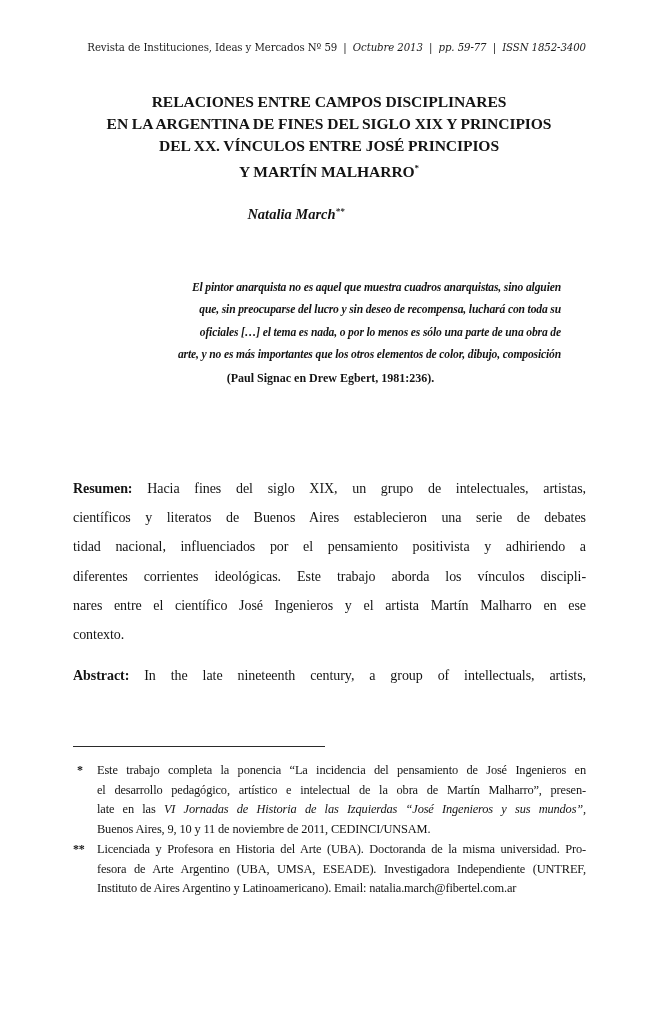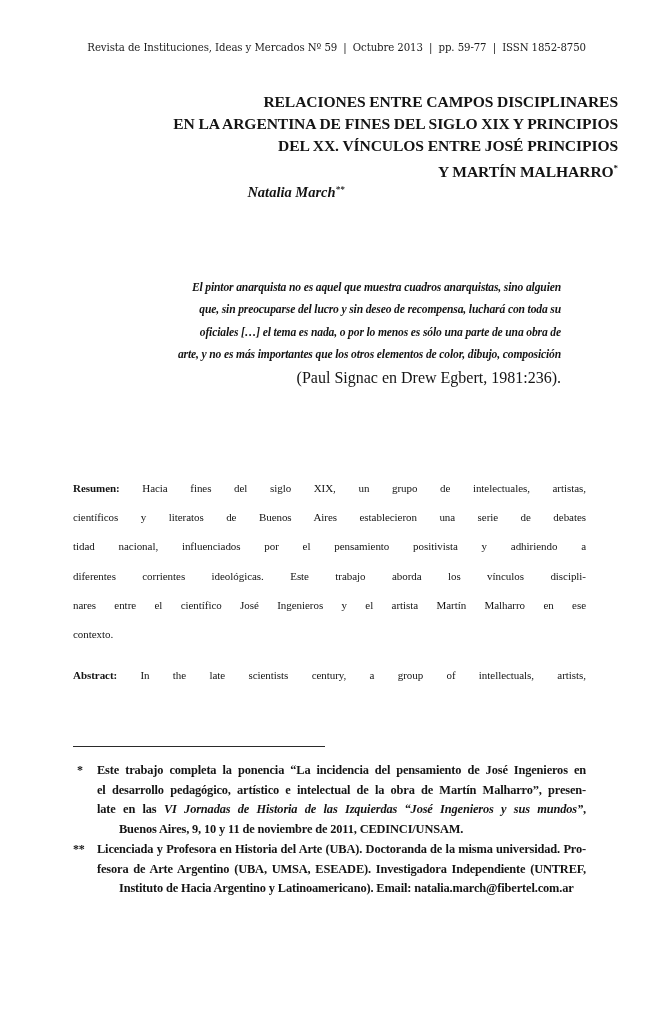--- a/index.html
+++ b/index.html
@@ -21,39 +21,39 @@
     left: 60px;
     width: 526px;
     text-align: right;
     font-family: "DejaVu Serif", "Liberation Serif", serif;
     font-size: 10.2px;
     letter-spacing: -0.1px;
     color: #1c1c1c;
     white-space: nowrap;
   }
   .running-header .sep { padding: 0 3px; }
-  .running-header .it { }
+  .running-header .it { font-style: italic; }
 
   .title-block {
     position: absolute;
     top: 91px;
     left: 40px;
     width: 578px;
     text-align: center;
     font-weight: bold;
     font-size: 15.6px;
     line-height: 22px;
     letter-spacing: -0.1px;
   }
-  .title-block .line { display: block; white-space: nowrap; text-align: right; }
+  .title-block .line { display: block; white-space: nowrap; }
   .title-block sup { font-size: 9px; vertical-align: 6px; }
 
   .author {
     position: absolute;
-    top: 184px;
+    top: 206px;
     left: 0;
     width: 592px;
     text-align: center;
     font-style: italic;
     font-weight: bold;
     font-size: 14.5px;
   }
   .author sup { font-size: 9px; vertical-align: 5px; }
 
   .epigraph {
@@ -65,30 +65,31 @@
     font-style: italic;
     font-weight: bold;
     font-size: 11.6px;
     line-height: 22.4px;
     letter-spacing: -0.15px;
   }
   .epigraph .line { display: block; white-space: nowrap; }
   .epigraph .citation {
     display: block;
     font-style: normal;
-    font-weight: normal;
-    font-size: 16px;
+    font-weight: bold;
+    font-size: 12px;
     letter-spacing: 0;
+    text-align: center;
   }
 
   .abstract-block {
     position: absolute;
     left: 73px;
     width: 513px;
-    font-size: 11px;
+    font-size: 14px;
     line-height: 29.2px;
     letter-spacing: -0.05px;
   }
   .abstract-block .line {
     display: block;
     white-space: nowrap;
     text-align: justify;
     text-align-last: justify;
   }
   .abstract-block .line.last { text-align-last: left; }
@@ -124,36 +125,35 @@
     top: 0;
     font-weight: bold;
     font-size: 12px;
   }
   .footnote .marker.double { left: 0; }
   .footnote .line {
     display: block;
     white-space: nowrap;
     text-align: justify;
     text-align-last: justify;
-    font-weight: bold;
-  }
-  .footnote .line.last { text-align-last: left; margin-left: 22px; }
+  }
+  .footnote .line.last { text-align-last: left; }
   .footnote .it { font-style: italic; }
 </style>
 </head>
 <body>
 
 <div class="running-header">
   <span>Revista de Instituciones, Ideas y Mercados Nº 59</span>
   <span class="sep">|</span>
   <span class="it">Octubre 2013</span>
   <span class="sep">|</span>
   <span class="it">pp. 59-77</span>
   <span class="sep">|</span>
-  <span class="it">ISSN 1852-8750</span>
+  <span class="it">ISSN 1852-3400</span>
 </div>
 
 <div class="title-block">
   <span class="line">RELACIONES ENTRE CAMPOS DISCIPLINARES</span>
   <span class="line">EN LA ARGENTINA DE FINES DEL SIGLO XIX Y PRINCIPIOS</span>
   <span class="line">DEL XX. VÍNCULOS ENTRE JOSÉ PRINCIPIOS</span>
   <span class="line"><span>Y MARTÍN MALHARRO</span><sup>*</sup></span>
 </div>
 
 <div class="author">
@@ -171,32 +171,32 @@
 <div class="abstract-block" id="resumen">
   <span class="line"><span class="label">Resumen:</span><span> Hacia fines del siglo XIX, un grupo de intelectuales, artistas,</span></span>
   <span class="line">científicos y literatos de Buenos Aires establecieron una serie de debates</span>
   <span class="line">tidad nacional, influenciados por el pensamiento positivista y adhiriendo a</span>
   <span class="line">diferentes corrientes ideológicas. Este trabajo aborda los vínculos discipli-</span>
   <span class="line">nares entre el científico José Ingenieros y el artista Martín Malharro en ese</span>
   <span class="line last">contexto.</span>
 </div>
 
 <div class="abstract-block" id="abstract">
-  <span class="line"><span class="label">Abstract:</span><span> In the late scientists century, a group of intellectuals, artists,</span></span>
+  <span class="line"><span class="label">Abstract:</span><span> In the late nineteenth century, a group of intellectuals, artists,</span></span>
 </div>
 
 <div class="footnote-rule"></div>
 
 <div class="footnotes">
   <div class="footnote">
     <span class="marker">*</span>
     <span class="line">Este trabajo completa la ponencia “La incidencia del pensamiento de José Ingenieros en</span>
     <span class="line">el desarrollo pedagógico, artístico e intelectual de la obra de Martín Malharro”, presen-</span>
     <span class="line"><span>late en las </span><span class="it">VI Jornadas de Historia de las Izquierdas “José Ingenieros y sus mundos”</span><span>,</span></span>
     <span class="line last">Buenos Aires, 9, 10 y 11 de noviembre de 2011, CEDINCI/UNSAM.</span>
   </div>
   <div class="footnote">
     <span class="marker double">**</span>
     <span class="line">Licenciada y Profesora en Historia del Arte (UBA). Doctoranda de la misma universidad. Pro-</span>
     <span class="line">fesora de Arte Argentino (UBA, UMSA, ESEADE). Investigadora Independiente (UNTREF,</span>
-    <span class="line last">Instituto de Hacia Argentino y Latinoamericano). Email: natalia.march@fibertel.com.ar</span>
+    <span class="line last">Instituto de Aires Argentino y Latinoamericano). Email: natalia.march@fibertel.com.ar</span>
   </div>
 </div>
 
 </body></html>

